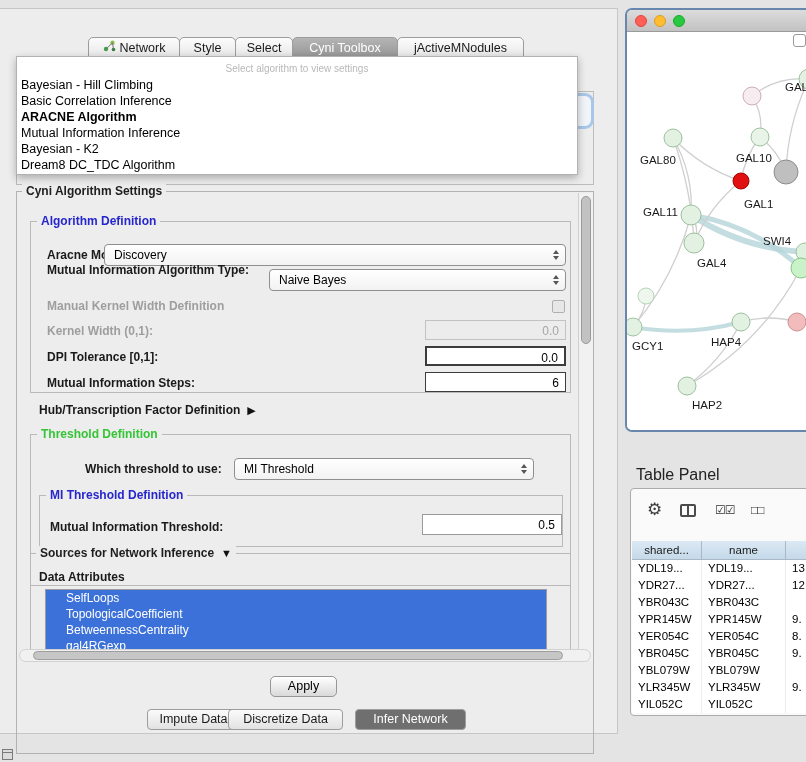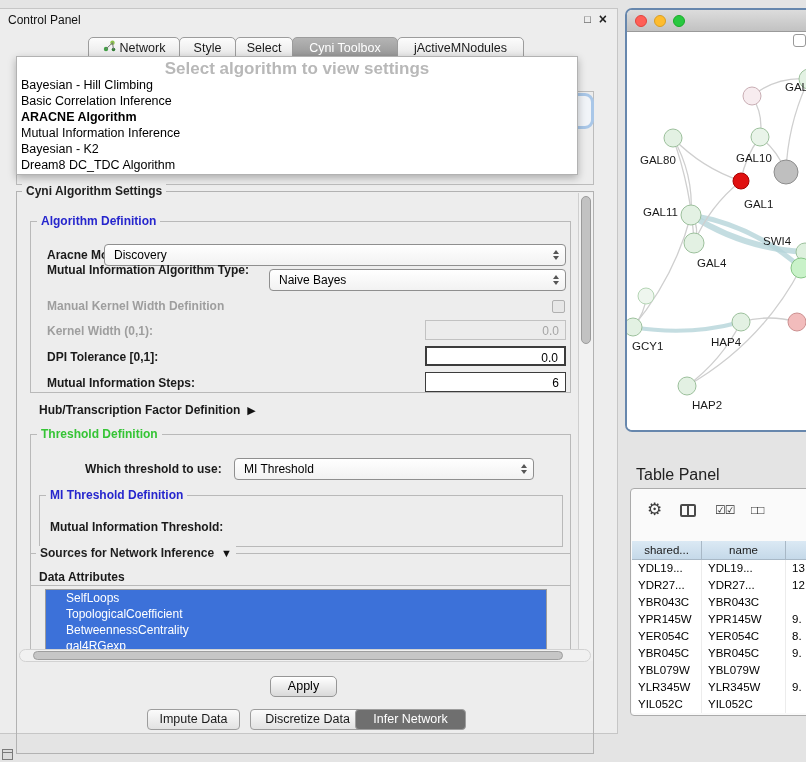--- a/index.html
+++ b/index.html
@@ -20,21 +20,21 @@
 #tab-select{left:235px;width:58px;}
 #tab-cyni{left:292px;width:106px;background:linear-gradient(#b4b4b4,#949494);color:#fff;}
 #tab-jactive{left:397px;width:127px;}
 
 
 #remnant-group{position:absolute;left:16px;top:82px;width:578px;height:94px;border:1px solid #bcbcbc;background:#ededed;}
 #remnant-help{position:absolute;left:556px;top:84px;width:38px;height:36px;border:3px solid #a9c7e8;border-radius:9px;background:#f1f4f8;}
 
 
 #popup{position:absolute;left:16px;top:47px;width:562px;height:119px;background:#fff;border:1px solid #b2b2b2;box-shadow:0 3px 8px rgba(0,0,0,.28);z-index:40;padding-top:3px;}
-#popup-prompt{height:17px;line-height:17px;text-align:center;color:#b8b8b8;font-size:17px;font-weight:bold;}
+#popup-prompt{height:17px;line-height:17px;text-align:center;color:#b8b8b8;font-size:10px;}
 .popup-option{height:16px;line-height:16px;padding-left:4px;font-size:12.5px;color:#000;}
 .popup-option.sel{font-weight:bold;}
 
 
 #settings{position:absolute;left:16px;top:182px;width:578px;height:563px;border:1px solid #b2b2b2;}
 .legend{position:absolute;top:-8px;background:#ededed;padding:0 4px;font-size:12px;font-weight:bold;color:#1e1e1e;white-space:nowrap;}
 .legend.blue{color:#2626cd;}
 .legend.green{color:#35c435;}
 #settings-legend{left:5px;}
 
@@ -84,21 +84,21 @@
 
 #vscroll{position:absolute;left:561px;top:1px;width:15px;height:468px;background:#f1f1f1;border-left:1px solid #cfcfcf;}
 #vthumb{position:absolute;left:2px;top:3px;width:10px;height:148px;background:#c2c2c2;border:1px solid #9b9b9b;border-radius:6px;}
 #hscroll{position:absolute;left:2px;top:457px;width:572px;height:13px;background:#f1f1f1;border:1px solid #d2d2d2;border-radius:7px;}
 #hthumb{position:absolute;left:13px;top:1px;width:530px;height:9px;background:#c6c6c6;border:1px solid #9e9e9e;border-radius:5px;}
 
 
 #apply-btn{position:absolute;left:270px;top:667px;width:67px;height:21px;background:linear-gradient(#ffffff,#d9d9d9);border:1px solid #969696;border-radius:5px;font-size:12.5px;text-align:center;line-height:19px;color:#000;}
 .btab{position:absolute;top:700px;height:21px;line-height:19px;text-align:center;font-size:12.5px;background:linear-gradient(#fbfbfb,#e2e2e2);border:1px solid #9d9d9d;border-radius:4px;color:#1a1a1a;}
 #btab-impute{left:147px;width:93px;}
-#btab-discretize{left:250px;width:115px;}
+#btab-discretize{left:228px;width:115px;}
 #btab-infer{left:355px;width:111px;background:#6f6f6f;color:#fff;}
 
 
 #net-window{position:absolute;left:625px;top:8px;width:190px;height:424px;border:2px solid #6787ad;border-radius:7px;background:#fff;overflow:hidden;}
 #net-titlebar{position:relative;height:22px;background:linear-gradient(#dcdcdc,#c2c2c2);border-bottom:1px solid #9a9a9a;}
 .light{position:absolute;top:5px;width:12px;height:12px;border-radius:50%;}
 #light-close{left:8px;background:#ff5f57;border:1px solid #e0443e;}
 #light-min{left:27px;background:#febc2e;border:1px solid #d89e24;}
 #light-zoom{left:46px;background:#28c840;border:1px solid #1aab29;}
 #net-content{position:relative;width:100%;height:399px;background:#fff;}
@@ -127,25 +127,20 @@
 
 #grip{position:absolute;left:2px;top:749px;width:11px;height:11px;background:#dcdcdc;border:1px solid #7a7a7a;}
 #grip::after{content:"";position:absolute;left:0;top:2px;width:100%;height:1px;background:#7a7a7a;}
 </style>
 </head>
 <body>
 
 <div id="stage">
 
   <div id="cp">
-    <div id="cp-titlebar">
-      <span id="cp-title">Control Panel</span>
-      <span id="cp-float">□</span>
-      <span id="cp-close">×</span>
-    </div>
 
     <div class="tab" id="tab-network">
       <span>
         <svg width="13" height="12" viewBox="0 0 13 12">
             <circle cx="3" cy="9" r="2.2" fill="#43a047"></circle>
             <circle cx="9.5" cy="2.8" r="2.2" fill="#8bc34a"></circle>
             <circle cx="10.5" cy="9.5" r="1.8" fill="#2e7d32"></circle>
             <line x1="3" y1="9" x2="9.5" y2="2.8" stroke="#777" stroke-width="1"></line>
             <line x1="9.5" y1="2.8" x2="10.5" y2="9.5" stroke="#777" stroke-width="1"></line>
           </svg>
@@ -230,20 +225,21 @@
           <span class="combo-value">MI Threshold</span>
           <span class="arrows">
               <i class="tri-up"></i>
               <i class="tri-down"></i>
             </span>
         </div>
 
         <div class="grp" id="grp-mithr">
           <span class="legend blue" style="left:6px">MI Threshold Definition</span>
           <span class="lbl" id="lbl-mithr">Mutual Information Threshold:</span>
+          <div class="fld" id="fld-mithr">0.5</div>
         </div>
       </div>
 
       <div class="grp" id="grp-sources">
         <span class="legend" id="sources-legend">
           <span>Sources for Network Inference</span>
           <span class="arrow-glyph">▼</span>
         </span>
         <span class="lbl" id="lbl-attrs">Data Attributes</span>
         <div id="attr-list">

